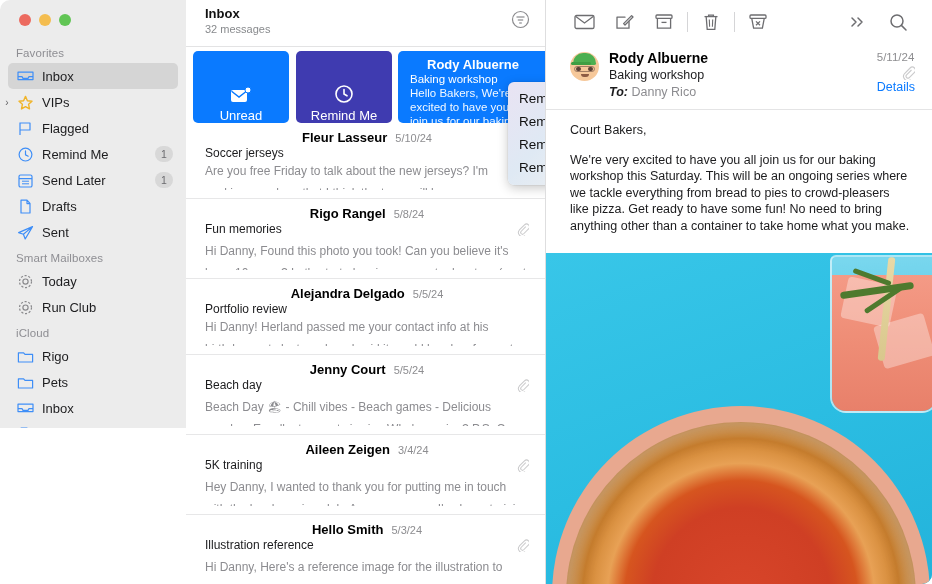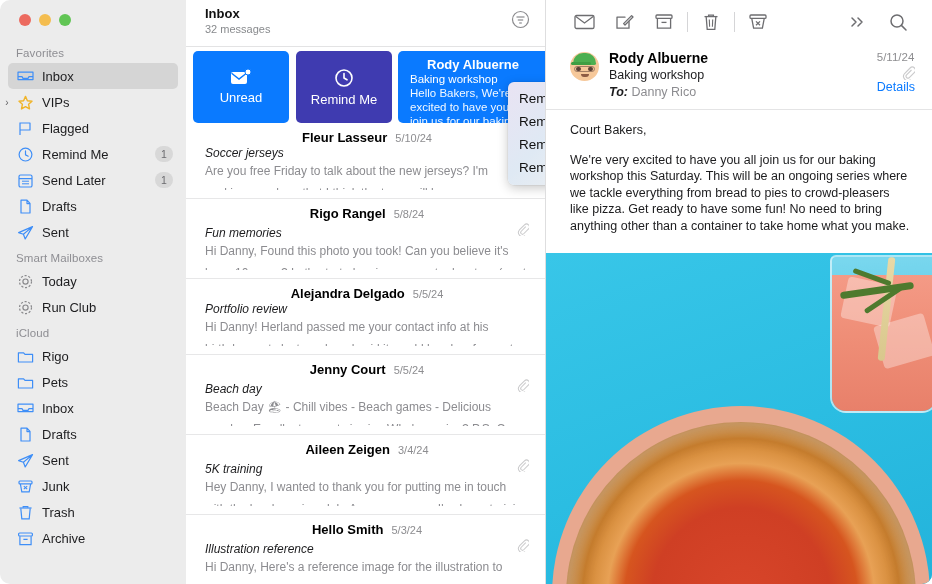--- a/index.html
+++ b/index.html
@@ -9,21 +9,21 @@
     background: #ffffff; overflow: hidden;
   }
   .window {
     position: relative; width: 932px; height: 584px;
     display: flex; background: #ffffff;
     border-radius: 10px; overflow: hidden;
   }
 
   
   .sidebar {
-    width: 186px; height: 584px; flex: 0 0 186px;
+    width: 186px; height: 428px; flex: 0 0 186px;
     background: #ececec;
     padding-top: 0;
     overflow: hidden;
     position: relative;
   }
   .traffic {
     display: flex; align-items: center; gap: 8px;
     height: 40px; padding-left: 19px;
   }
   .light { width: 12px; height: 12px; border-radius: 50%; }
@@ -83,21 +83,21 @@
 
   
   .swipe-row {
     height: 76px; display: flex; position: relative;
     padding: 4px 0 0 0;
   }
   .swipe-btn {
     width: 96px; height: 72px; border-radius: 5px;
     margin-left: 7px;
     display: flex; flex-direction: column;
-    align-items: center; justify-content: center;
+    align-items: center; justify-content: flex-end;
     color: #fff; font-size: 13px; gap: 4px;
   }
   .swipe-btn.unread { background: #0a7aff; }
   .swipe-btn.remind { background: #3f3bb0; }
   .selected-msg {
     position: absolute; left: 212px; top: 4px;
     width: 148px; height: 72px;
     background: #0a7aff; border-radius: 5px 0 0 5px;
     color: #fff; padding: 6px 10px 0 12px; overflow: hidden;
   }
@@ -107,21 +107,21 @@
 
   
   .msg {
     padding: 7px 16px 8px 19px;
     border-bottom: 1px solid #e7e7e8;
     position: relative;
   }
   .msg-top { display: flex; align-items: baseline; justify-content: center; }
   .msg-from { font-size: 13px; font-weight: bold; color: #000; }
   .msg-date { font-size: 11px; color: #8d8d90; flex: 0 0 auto; margin-left: 8px; }
-  .msg-sub-row { display: flex; align-items: flex-end; justify-content: space-between; margin-top: 1px; font-style: italic; }
+  .msg-sub-row { display: flex; align-items: flex-start; justify-content: space-between; margin-top: 1px; }
   .msg-subject { font-size: 12px; color: #1c1c1e; }
   .msg-preview {
     font-size: 12px; color: #8c8c90; line-height: 22px;
     margin-top: 0; max-height: 30px; overflow: hidden;
   }
   .clip { opacity: .45; }
 
   
   .ctx-menu {
     position: absolute; left: 322px; top: 82px;

